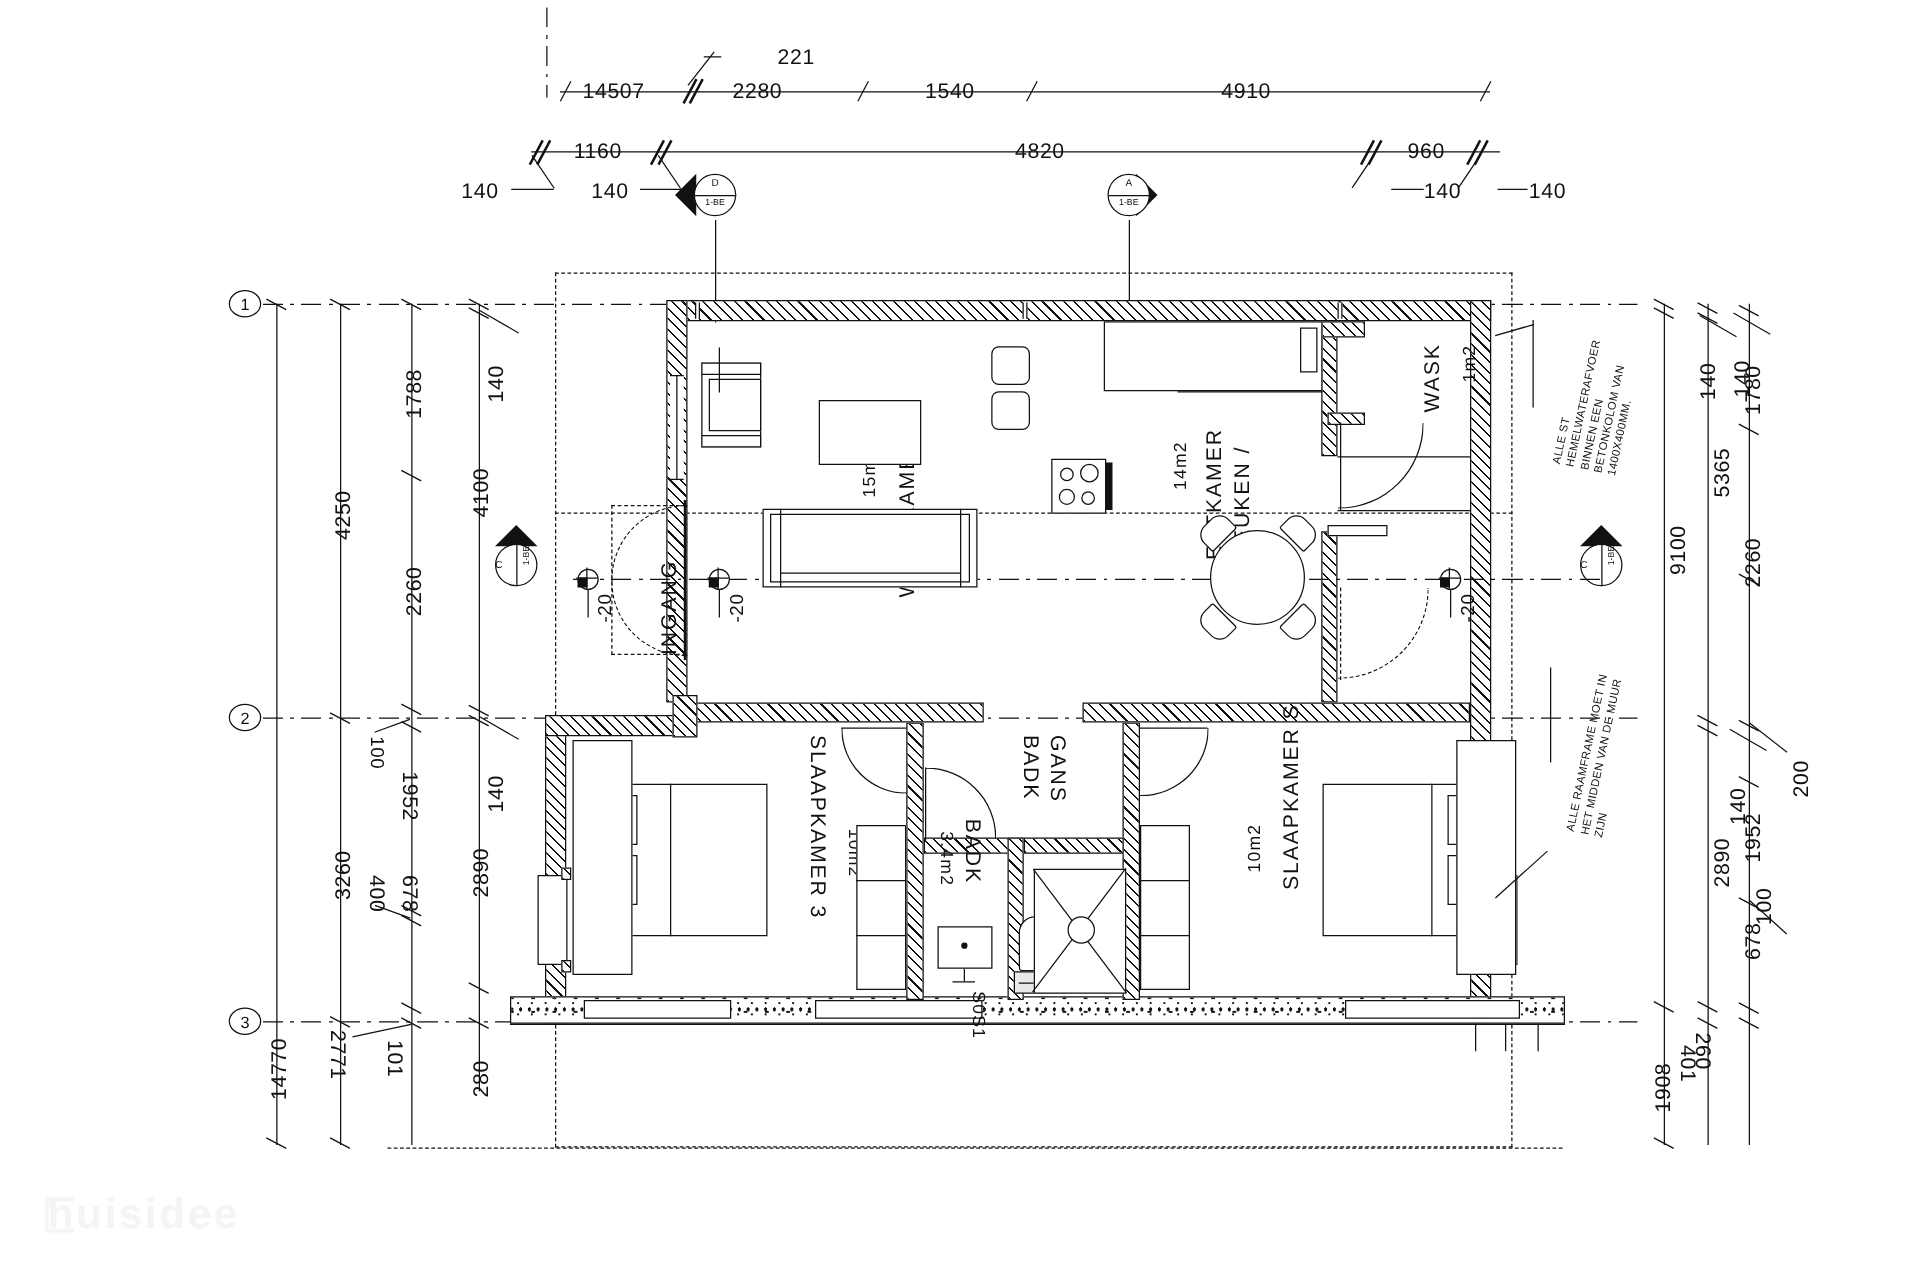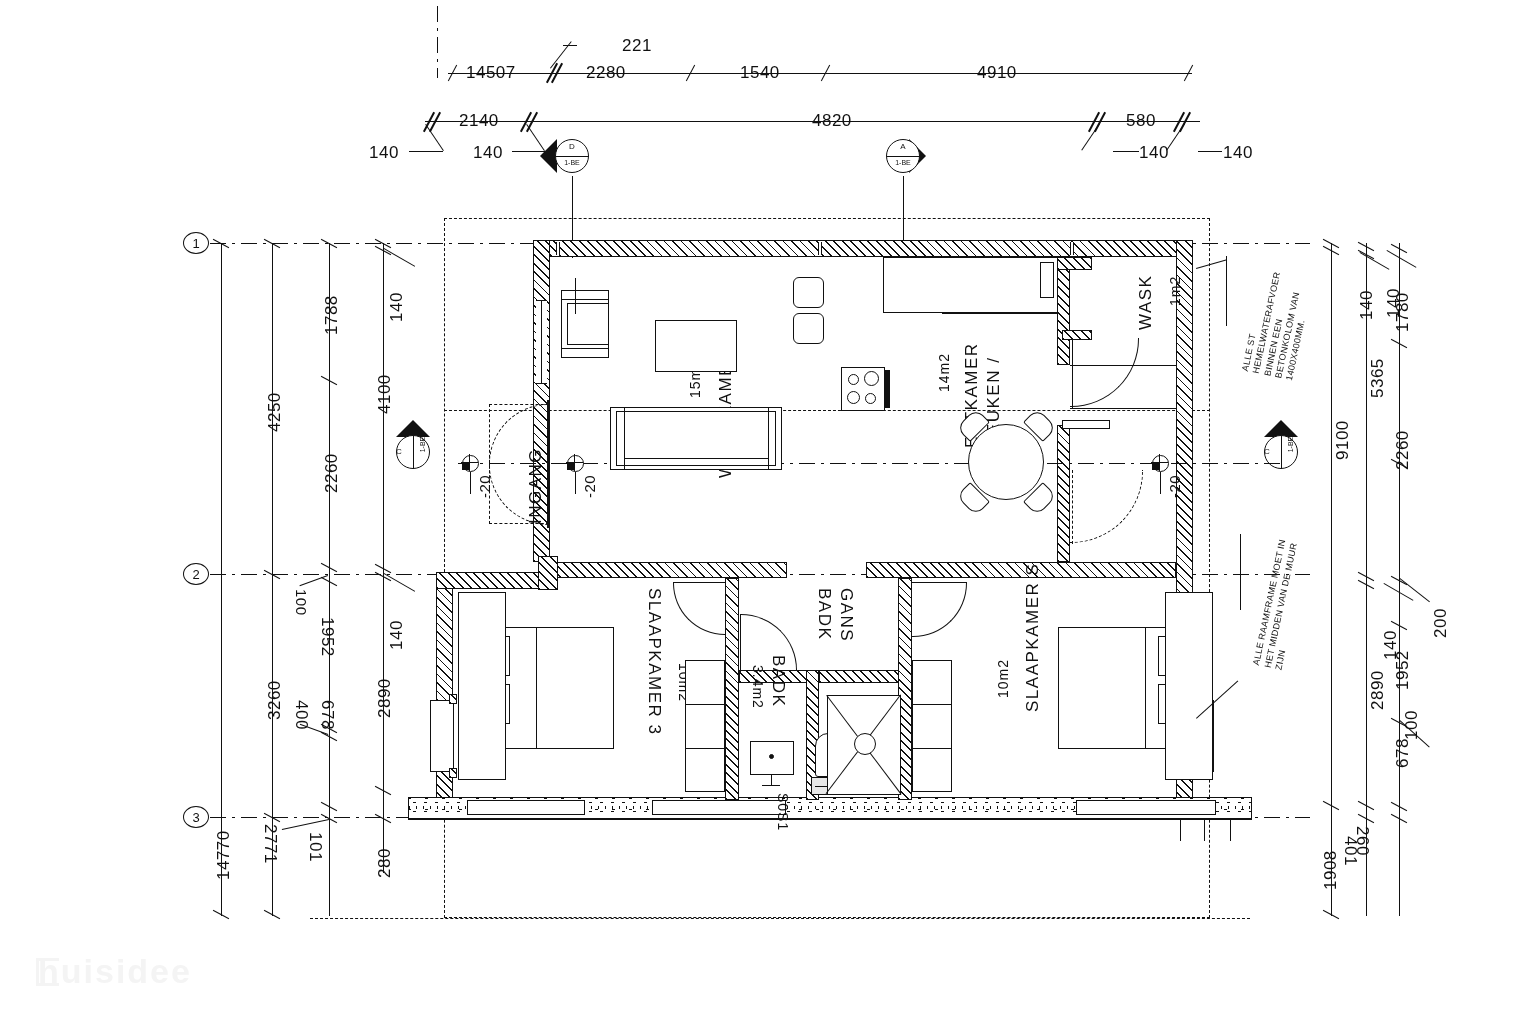--- a/index.html
+++ b/index.html
@@ -110,23 +110,23 @@
   <div class="hl" style="left:425px;top:121px;width:775px;"></div>
   <div class="tick2" style="left:428px;top:111px;"></div>
   <div class="tick2" style="left:434px;top:111px;"></div>
   <div class="tick2" style="left:525px;top:111px;"></div>
   <div class="tick2" style="left:531px;top:111px;"></div>
   <div class="tick2" style="left:1093px;top:111px;"></div>
   <div class="tick2" style="left:1099px;top:111px;"></div>
   <div class="tick2" style="left:1178px;top:111px;"></div>
   <div class="tick2" style="left:1184px;top:111px;"></div>
 
-  <div class="txt dimtxt" style="left:459px;top:112px;">2140</div>
+  <div class="txt dimtxt" style="left:459px;top:112px;">1160</div>
   <div class="txt dimtxt" style="left:812px;top:112px;">4820</div>
-  <div class="txt dimtxt" style="left:1126px;top:112px;">580</div>
+  <div class="txt dimtxt" style="left:1126px;top:112px;">960</div>
 
   <div class="txt dimtxt" style="left:369px;top:144px;">140</div>
   <div class="leader" style="left:426px;top:124px;width:32px;transform:rotate(56deg);"></div>
   <div class="hl" style="left:409px;top:151px;width:34px;"></div>
 
   <div class="txt dimtxt" style="left:473px;top:144px;">140</div>
   <div class="leader" style="left:527px;top:124px;width:32px;transform:rotate(56deg);"></div>
   <div class="hl" style="left:512px;top:151px;width:34px;"></div>
 
   <div class="txt dimtxt" style="left:1139px;top:144px;">140</div>

